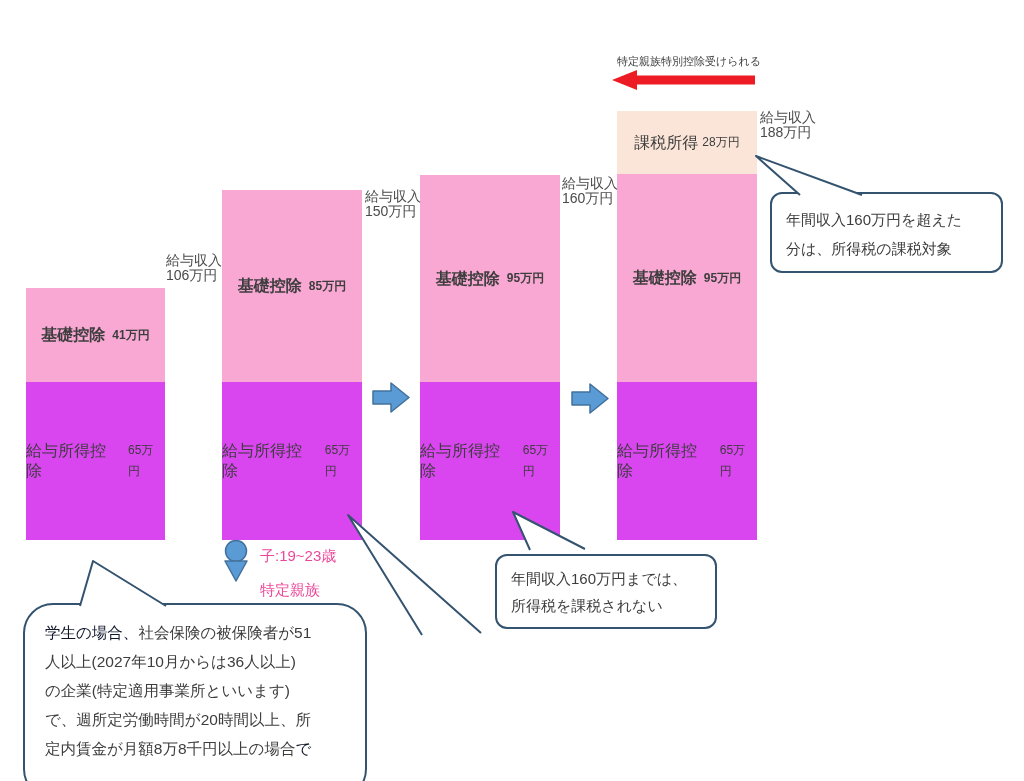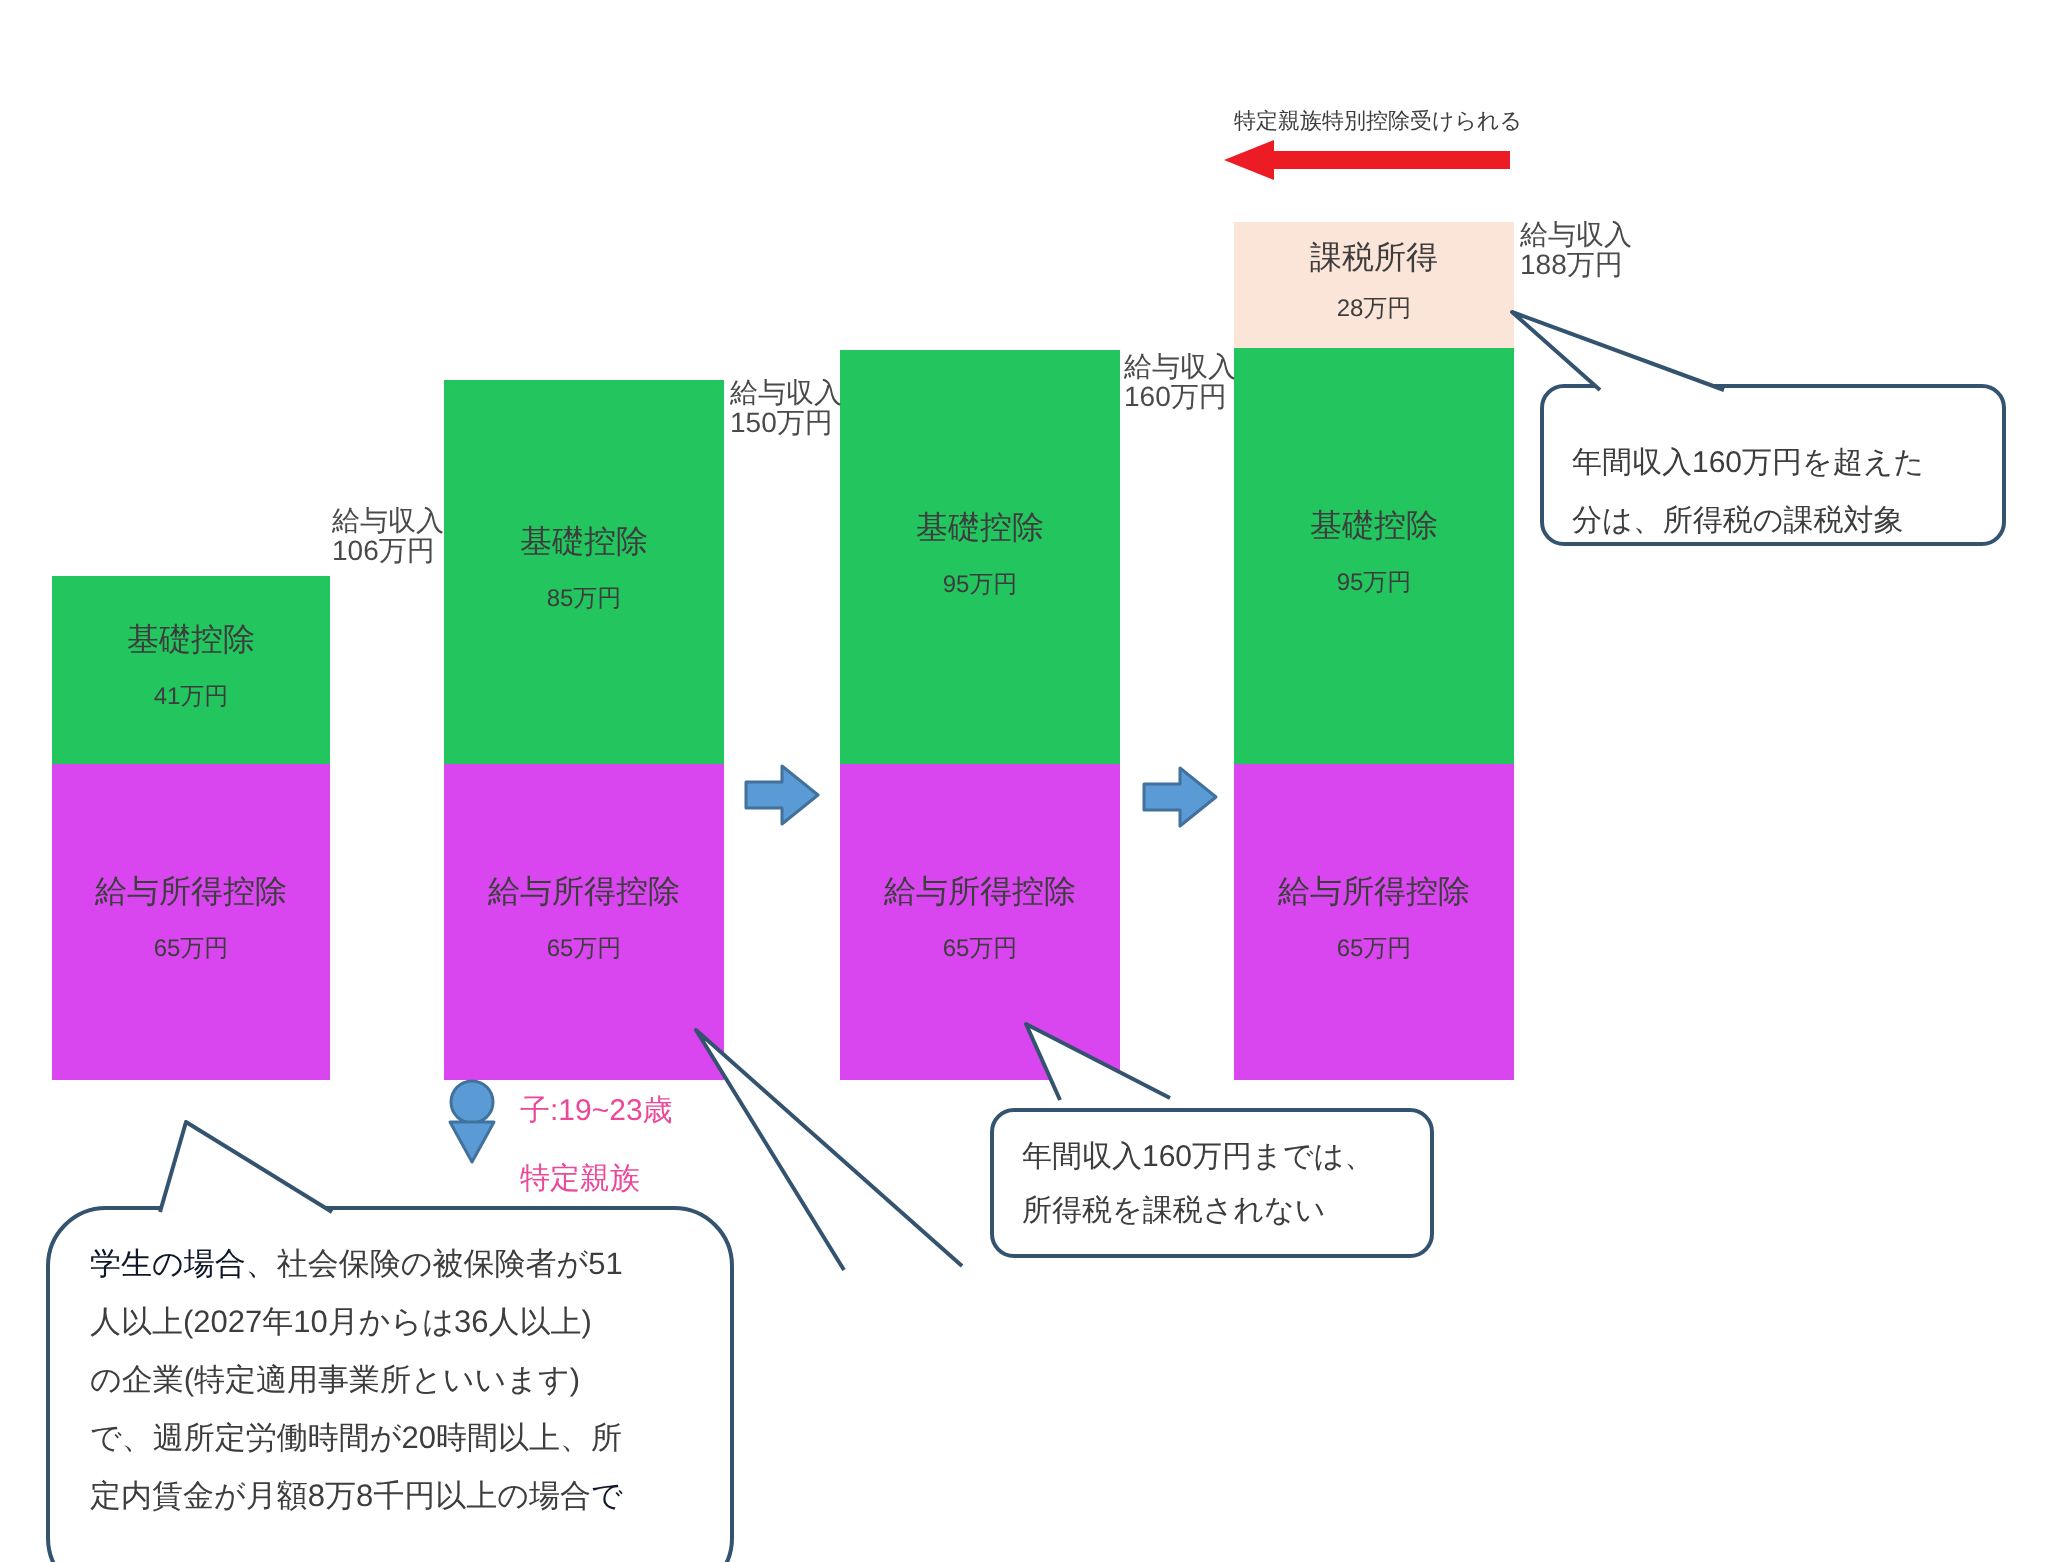--- a/index.html
+++ b/index.html
@@ -3,42 +3,42 @@
 <meta charset="utf-8">
 <style>
   html,body{margin:0;padding:0;background:#fff;}
   #canvas{
     position:relative;width:1024px;height:781px;background:#ffffff;
     font-family:"Liberation Sans","DejaVu Sans",sans-serif;
     color:#3d3d3d;overflow:hidden;margin-top:40px;
   }
   
   .bar{position:absolute;z-index:1;}
-  .seg{position:absolute;left:0;right:0;display:flex;flex-direction:column;
+  .seg{position:absolute;left:0;right:0;display:flex;flex-direction:row;
        justify-content:center;align-items:center;gap:7px;}
   .seg .seg-label{font-size:16px;line-height:20px;}
   .seg .seg-value{font-size:12px;line-height:21px;}
-  .seg-green{background:#22c55e;}
+  .seg-green{background:#f9a8d4;font-weight:bold;}
   .seg-blue{background:#d946ef;}
   .seg-pink{background:#fbe5d8;}
   
   .income-label{position:absolute;font-size:14px;line-height:15px;color:#4a4a4a;z-index:2;}
   
   .top-caption{position:absolute;left:617px;top:14px;font-size:11px;line-height:14px;color:#3d3d3d;z-index:2;}
   
   .bubble{position:absolute;background:#ffffff;border:2px solid #33536f;z-index:3;
           color:#3d3d3d;box-sizing:border-box;}
   .bubble-student{left:23px;top:563px;width:344px;height:196px;border-radius:30px;
                   padding:13px 10px 0 20px;font-size:15.5px;line-height:29px;}
   .bubble-dependent{left:393px;top:592px;width:207px;height:78px;border-radius:12px;
                   padding:9px 0 0 14px;font-size:15px;line-height:27px;}
   .bubble-notax{left:495px;top:514px;width:222px;height:75px;border-radius:12px;
                   padding:9px 0 0 14px;font-size:15px;line-height:27px;}
   .bubble-taxed{left:770px;top:152px;width:233px;height:81px;border-radius:12px;
-                  padding:23px 0 0 14px;font-size:15px;line-height:29px;}
+                  padding:11px 0 0 14px;font-size:15px;line-height:29px;}
   .red-text{color:#0f172a;}
   
   .person-text{position:absolute;font-size:15px;line-height:19px;color:#ec4899;z-index:2;}
   
   #overlay{position:absolute;left:0;top:0;z-index:4;pointer-events:none;}
 </style>
 </head>
 <body>
 
 <div id="canvas">

